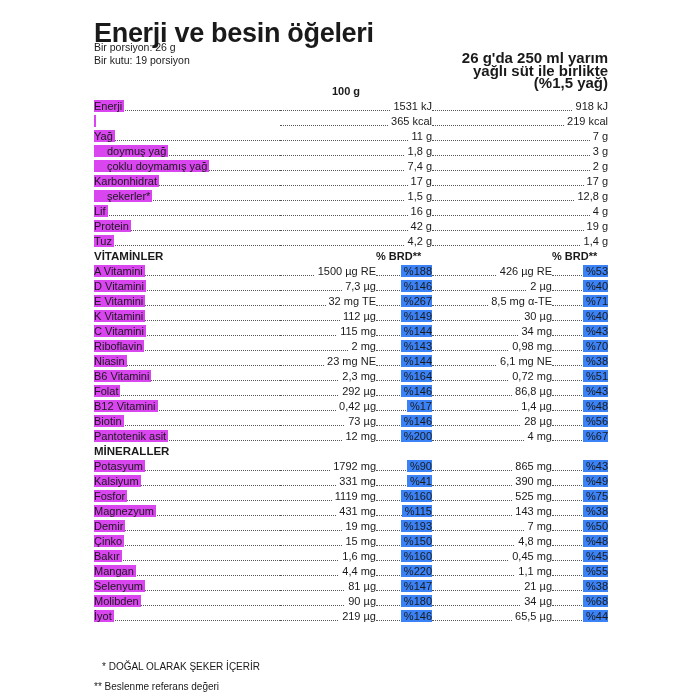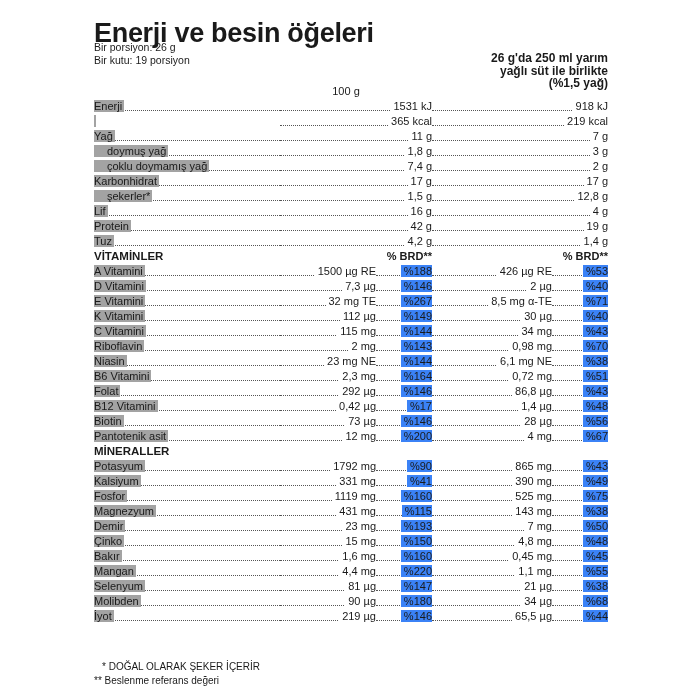--- a/index.html
+++ b/index.html
@@ -45,33 +45,33 @@
     line-height: 12.6px;
     white-space: nowrap;
   }
 
   .colhead-right {
     position: absolute;
     right: 92px;
     top: 52px;
     width: 190px;
     text-align: right;
-    font-size: 12px;
+    font-size: 15px;
     font-weight: bold;
     line-height: 12.6px;
   }
 
   .colhead-100g {
     position: absolute;
     left: 300px;
     top: 85px;
     width: 92px;
     text-align: center;
     font-size: 11px;
-    font-weight: normal;
+    font-weight: bold;
   }
 
   
   table.nut {
     position: absolute;
     left: 94px;
     top: 99px;
     width: 514px;
     border-collapse: collapse;
     font-size: 11px;
@@ -90,21 +90,21 @@
   col.c-label { width: 186px; }
   col.c-v1    { width: 96px; }
   col.c-p1    { width: 56px; }
   col.c-v2    { width: 120px; }
   col.c-p2    { width: 56px; }
 
   .lbl {
     position: relative;
     overflow: hidden;
   }
-  .lbl .txt { position: relative; z-index: 2; background: #a3a3a3; padding-right: 2px; }
+  .lbl .txt { position: relative; z-index: 2; background: #d946ef; padding-right: 2px; }
   .lbl.sub .txt { padding-left: 13px; margin-top: 20px; }
   .lbl .dots {
     position: absolute;
     left: 0; right: 0; bottom: 3px;
     border-bottom: 1px dotted #555;
     z-index: 1;
   }
 
   .val {
     text-align: right;
@@ -134,34 +134,34 @@
   }
 
   .section-head td {
     font-weight: bold;
     font-size: 11.5px;
     padding-top: 2px;
     height: 17px;
     line-height: 17px;
   }
   .section-head .brd {
-    text-align: right;
+    text-align: left;
     font-weight: bold;
     font-size: 11px;
   }
 
   .footnotes {
     position: absolute;
     left: 94px;
     top: 660px;
     font-size: 10px;
     line-height: 14px;
   }
   .fn1 { padding-left: 8px; }
-  .fn2 { padding-left: 0px; }
+  .fn2 { padding-left: 0px; margin-top: 6px; }
 </style>
 </head>
 <body>
 
 <div id="label">
 
   <div class="title">Enerji ve besin öğeleri</div>
 
   <div class="serving-lines">
     <div>Bir porsiyon: 26 g</div>
@@ -356,21 +356,21 @@
         </tr>
         <tr>
           <td class="lbl"><span class="dots"></span><span class="txt">Magnezyum</span></td>
           <td class="val"><span class="dots"></span><span class="txt">431 mg</span></td>
           <td class="pct"><span class="dots"></span><span class="txt">%115</span></td>
           <td class="val"><span class="dots"></span><span class="txt">143 mg</span></td>
           <td class="pct"><span class="dots"></span><span class="txt">%38</span></td>
         </tr>
         <tr>
           <td class="lbl"><span class="dots"></span><span class="txt">Demir</span></td>
-          <td class="val"><span class="dots"></span><span class="txt">23 mg</span></td>
+          <td class="val"><span class="dots"></span><span class="txt">19 mg</span></td>
           <td class="pct"><span class="dots"></span><span class="txt">%193</span></td>
           <td class="val"><span class="dots"></span><span class="txt">7 mg</span></td>
           <td class="pct"><span class="dots"></span><span class="txt">%50</span></td>
         </tr>
         <tr>
           <td class="lbl"><span class="dots"></span><span class="txt">Çinko</span></td>
           <td class="val"><span class="dots"></span><span class="txt">15 mg</span></td>
           <td class="pct"><span class="dots"></span><span class="txt">%150</span></td>
           <td class="val"><span class="dots"></span><span class="txt">4,8 mg</span></td>
           <td class="pct"><span class="dots"></span><span class="txt">%48</span></td>

